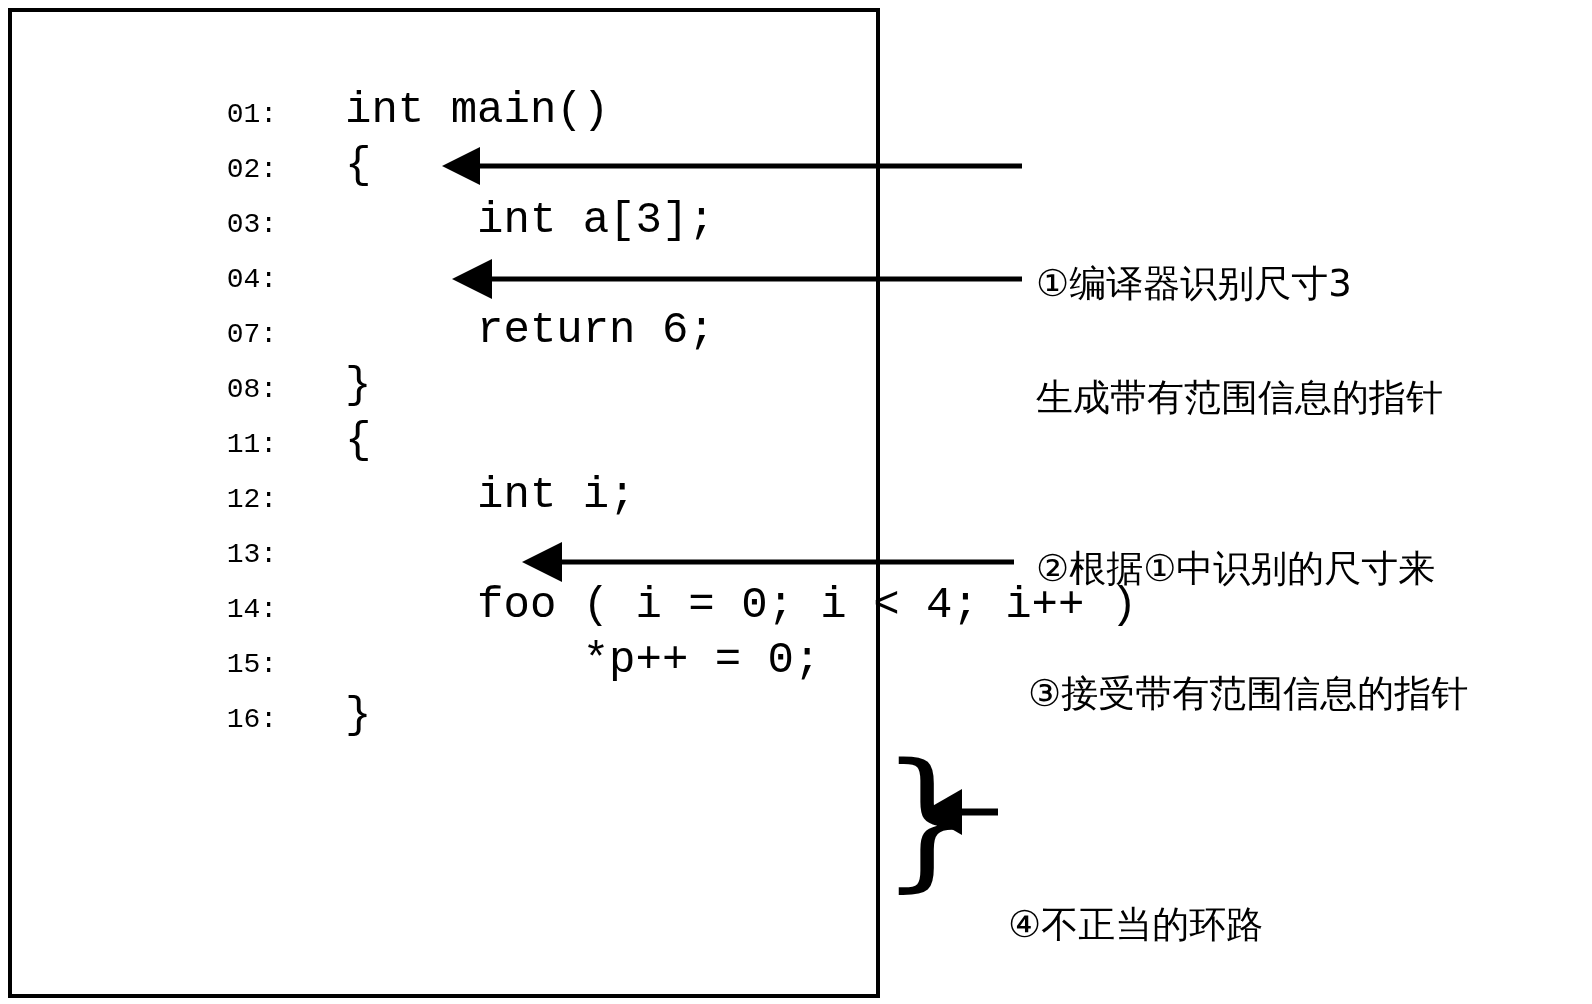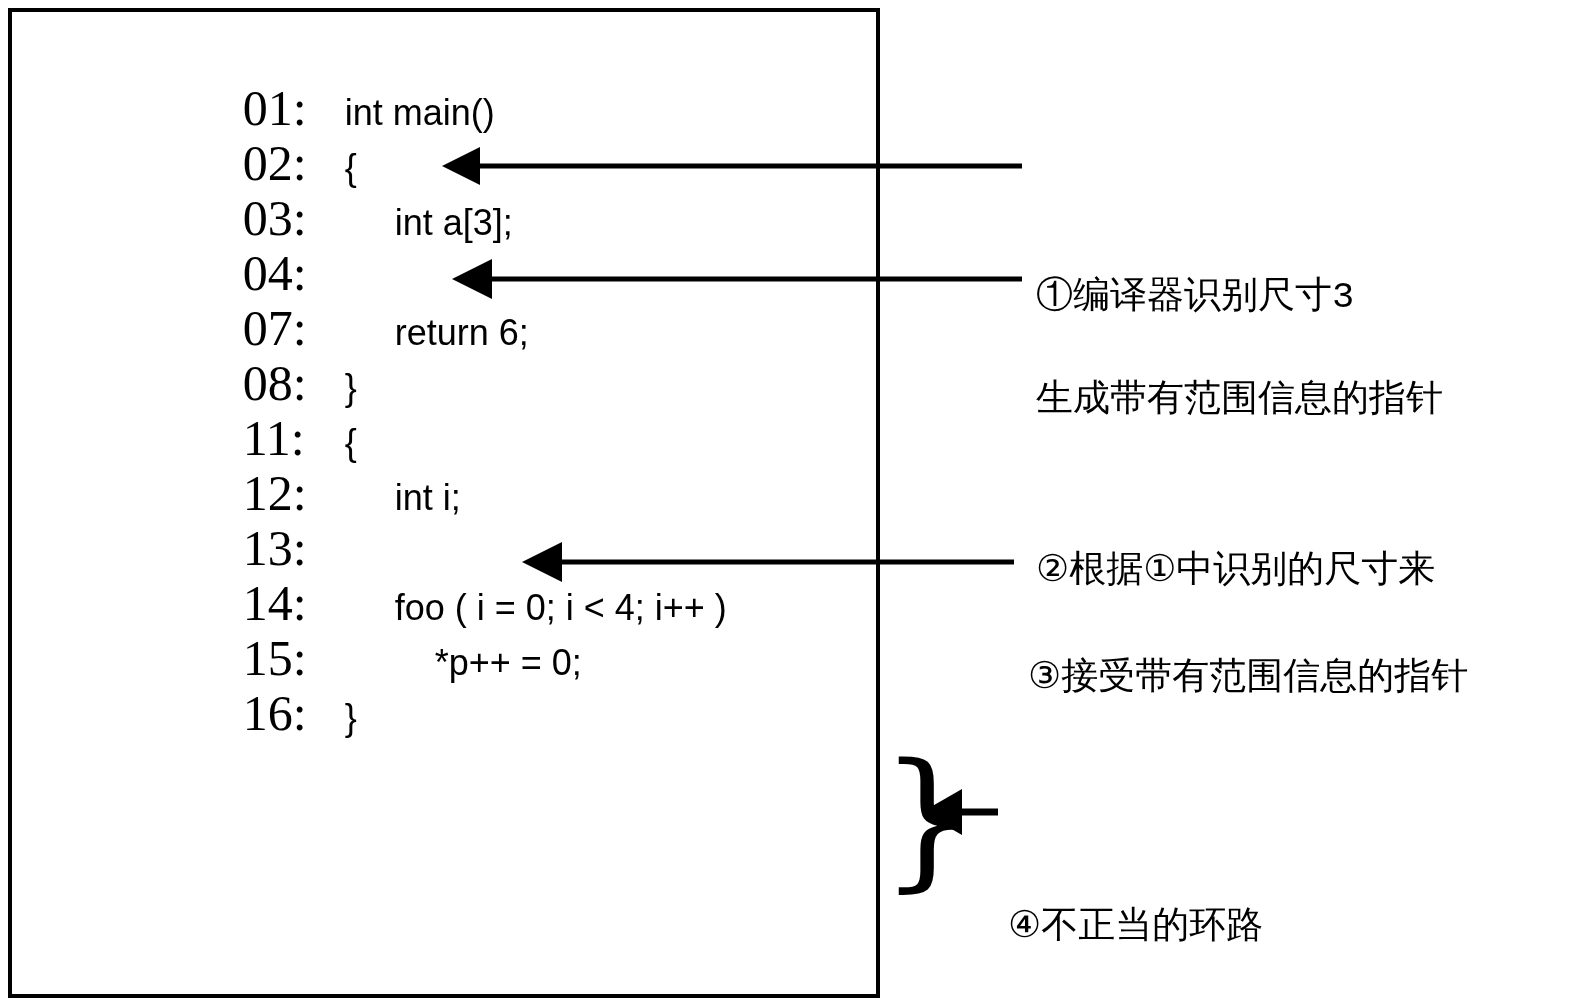--- a/index.html
+++ b/index.html
@@ -43,43 +43,42 @@
     white-space: pre;
     font-family: "DejaVu Sans Mono", monospace;
     font-size: 40px;
     font-weight: 500;
     color: #000000;
     letter-spacing: 0px;
   }
   .ln {
     display: inline-block;
     width: 92px;
-    font-family: Liberation Serif, serif;
-    font-size: 50px;
-    margin-left: 16px;
+    font-family: Liberation Mono, monospace;
+    font-size: 28px;
   }
   .code-text {
     display: inline-block;
-    font-family: Liberation Sans, sans-serif;
-    font-size: 36px;
+    font-family: Liberation Mono, monospace;
+    font-size: 44px;
   }
 
   
   .annotation {
     position: absolute;
     font-family: "DejaVu Sans", sans-serif;
     font-size: 37px;
     line-height: 57px;
     color: #000000;
     white-space: pre;
     font-weight: 400;
   }
-  #annotation-1 { left: 1036px; top: 155px; font-family: Liberation Mono, monospace; }
+  #annotation-1 { left: 1036px; top: 141px; }
   #annotation-2 { left: 1036px; top: 255px; }
-  #annotation-3 { left: 1028px; top: 533px; }
+  #annotation-3 { left: 1028px; top: 551px; }
   #annotation-4 { left: 1008px; top: 782px; }
   .anno-line { display: block; }
 
   
   #overlay {
     position: absolute;
     left: 0;
     top: 0;
     width: 1592px;
     height: 1004px;

